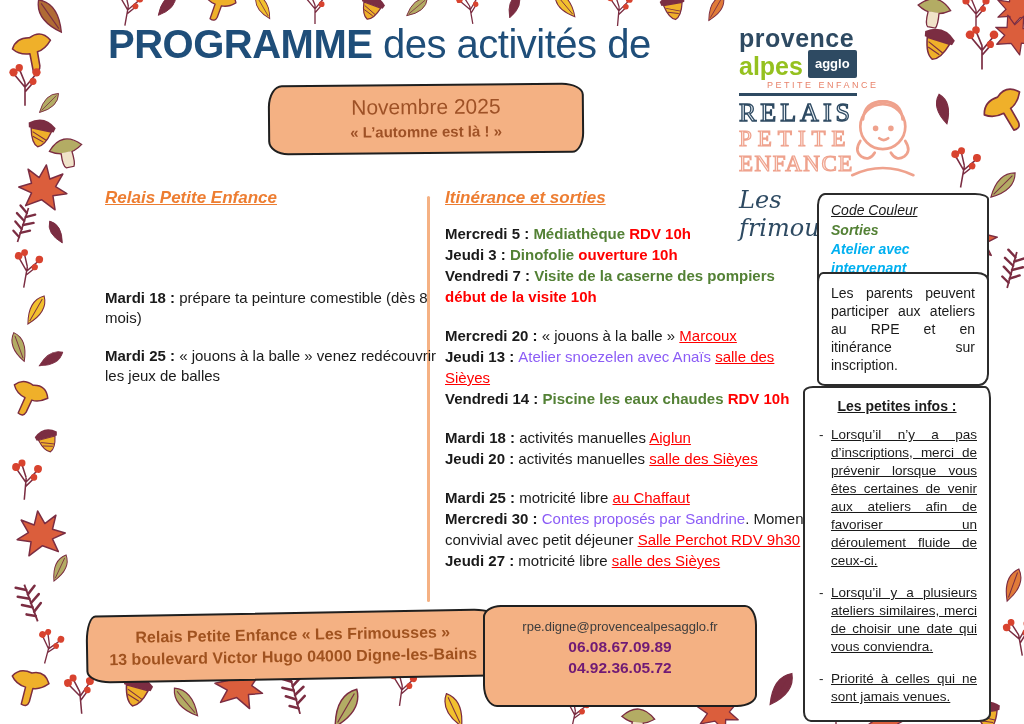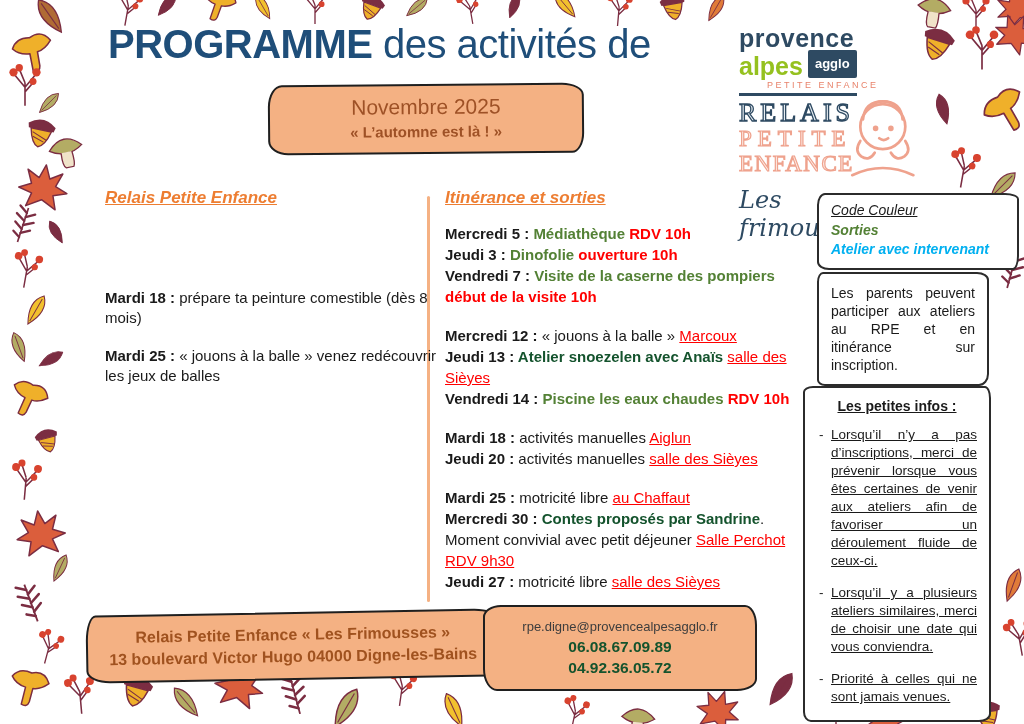--- a/index.html
+++ b/index.html
@@ -43,52 +43,52 @@
   .heading-left{left:105px;top:188px;}
   .heading-mid{left:445px;top:188px;}
   .col-body{position:absolute;z-index:2;color:#1a1a1a;font-size:15px;}
   .body-left{left:105px;top:288px;width:334px;line-height:20px;}
   .body-mid{left:445px;top:223px;width:368px;line-height:21px;}
   .entry{margin:0;}
   .group + .group{margin-top:18px;}
   .seg-b{font-weight:700;color:#1a1a1a;}
   .seg-p{font-weight:400;color:#1a1a1a;}
   .seg-green{font-weight:700;color:#538135;}
-  .seg-cyan{font-weight:700;color:#14532d;}
+  .seg-cyan{font-weight:400;color:#8b5cf6;}
   .seg-red{font-weight:700;color:#FF0000;}
   .seg-redu{font-weight:400;color:#FF0000;text-decoration:underline;}
   .divider{position:absolute;left:427px;top:196px;width:3px;height:406px;background:#F5B183;border-radius:2px;z-index:1;}
   
   .side-box{position:absolute;z-index:2;background:#fff;border:2px solid #2b2b2b;box-sizing:border-box;}
-  .code-box{left:817px;top:193px;width:202px;padding:7px 10px 9px 12px;
+  .code-box{left:817px;top:193px;width:172px;padding:7px 10px 9px 12px;
     border-radius:8px 14px 6px 12px / 12px 6px 14px 8px;}
   .code-title{font-size:14px;font-style:italic;text-decoration:underline;color:#1a1a1a;margin-bottom:3px;}
   .code-line{font-size:14px;font-weight:700;font-style:italic;line-height:19px;}
   .cline-green{color:#538135;}
   .cline-cyan{color:#00B0F0;}
   .parents-box{left:817px;top:272px;width:172px;padding:10px 12px;font-size:14px;line-height:18px;
     text-align:justify;color:#1a1a1a;border-radius:6px 12px 10px 8px / 10px 8px 12px 6px;}
   .infos-box{left:803px;top:386px;width:188px;padding:10px 12px 14px 12px;color:#1a1a1a;
     border-radius:10px 6px 12px 8px / 6px 12px 8px 10px;}
   .infos-title{text-align:center;font-size:14px;font-weight:700;text-decoration:underline;margin-bottom:12px;}
   .infos-list{list-style:none;margin:0;padding:0;font-size:13.5px;line-height:18px;text-align:justify;}
   .infos-list li{position:relative;padding-left:14px;text-decoration:underline;}
   .infos-list li + li{margin-top:14px;}
   .infos-list li::before{content:"-";position:absolute;left:2px;top:0;}
   
   .address-banner{position:absolute;left:86px;top:612px;width:414px;height:68px;z-index:3;
     background:#F4B183;border:2.5px solid #1f1f1f;box-sizing:border-box;
     border-radius:10px 26px 12px 24px / 26px 10px 24px 12px;transform:rotate(-1deg);
     text-align:center;color:#A0521F;font-weight:700;font-size:16px;line-height:22px;padding-top:10px;}
-  .contact-banner{position:absolute;left:483px;top:605px;width:274px;height:86px;z-index:3;
+  .contact-banner{position:absolute;left:483px;top:605px;width:274px;height:102px;z-index:3;
     background:#F4B183;border:2.5px solid #1f1f1f;box-sizing:border-box;
     border-radius:18px 12px 20px 14px / 12px 20px 12px 22px;
     text-align:center;padding-top:10px;}
   .contact-email{font-size:13px;color:#3d3d3d;line-height:19px;}
-  .contact-phone{font-size:15.5px;font-weight:700;color:#14532d;line-height:21px;}
+  .contact-phone{font-size:15.5px;font-weight:700;color:#701a75;line-height:21px;}
 </style>
 </head>
 <body>
 
 <div class="page">
 
   <div class="deco-layer" id="deco-layer">
       <div class="deco" style="left: 28px; top: -6px; width: 44px; height: 44px; transform: rotate(-35deg);">
         <svg viewBox="0 0 40 40">
           <path d="M20 2 Q33 15 20 38 Q7 15 20 2Z" fill="#B06B35" stroke="#7B2D42" stroke-width="1.2"></path>
@@ -575,21 +575,21 @@
   <div class="divider"></div>
 
   <h2 class="col-heading heading-mid">Itinérance et sorties</h2>
   <div class="col-body body-mid">
       <div class="group">
         <p class="entry"><span class="seg-b">Mercredi 5 : </span><span class="seg-green">Médiathèque </span><span class="seg-red">RDV 10h</span></p>
         <p class="entry"><span class="seg-b">Jeudi 3 : </span><span class="seg-green">Dinofolie </span><span class="seg-red">ouverture 10h</span></p>
         <p class="entry"><span class="seg-b">Vendredi 7 : </span><span class="seg-green">Visite de la caserne des pompiers </span><span class="seg-red">début de la visite 10h</span></p>
       </div>
       <div class="group">
-        <p class="entry"><span class="seg-b">Mercredi 12 : </span><span class="seg-p">« jouons à la balle » </span><span class="seg-redu">Marcoux</span></p>
+        <p class="entry"><span class="seg-b">Mercredi 20 : </span><span class="seg-p">« jouons à la balle » </span><span class="seg-redu">Marcoux</span></p>
         <p class="entry"><span class="seg-b">Jeudi 13 : </span><span class="seg-cyan">Atelier snoezelen avec Anaïs </span><span class="seg-redu">salle des Sièyes</span></p>
         <p class="entry"><span class="seg-b">Vendredi 14 : </span><span class="seg-green">Piscine les eaux chaudes </span><span class="seg-red">RDV 10h</span></p>
       </div>
       <div class="group">
         <p class="entry"><span class="seg-b">Mardi 18 : </span><span class="seg-p">activités manuelles </span><span class="seg-redu">Aiglun</span></p>
         <p class="entry"><span class="seg-b">Jeudi 20 : </span><span class="seg-p">activités manuelles </span><span class="seg-redu">salle des Sièyes</span></p>
       </div>
       <div class="group">
         <p class="entry"><span class="seg-b">Mardi 25 : </span><span class="seg-p">motricité libre </span><span class="seg-redu">au Chaffaut</span></p>
         <p class="entry"><span class="seg-b">Mercredi 30 : </span><span class="seg-cyan">Contes proposés par Sandrine</span><span class="seg-p">. Moment convivial avec petit déjeuner </span><span class="seg-redu">Salle Perchot RDV 9h30</span></p>

